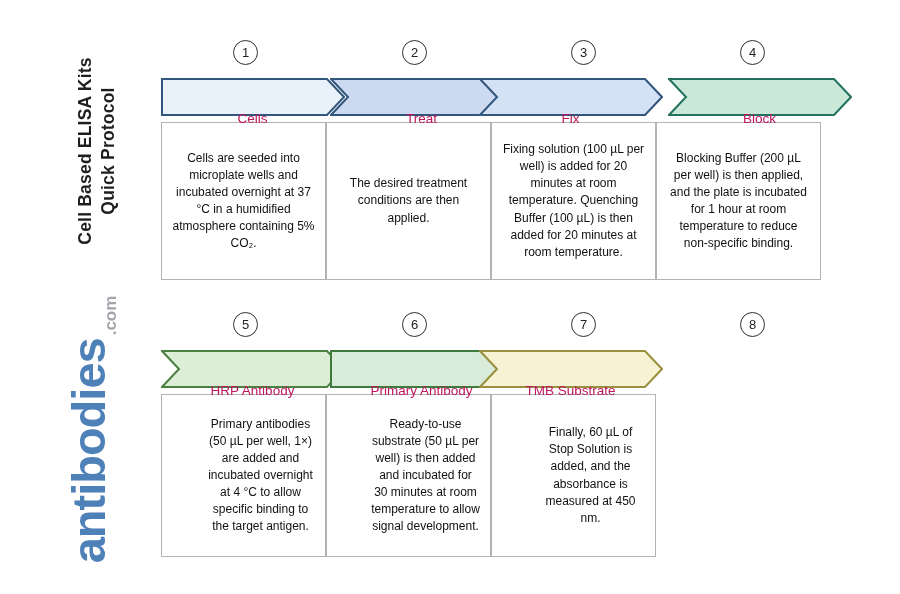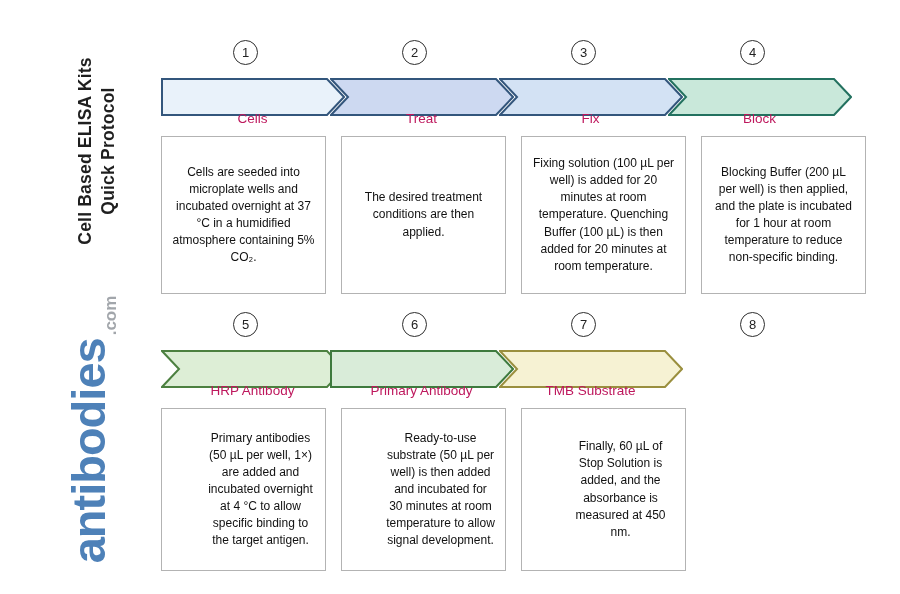--- a/index.html
+++ b/index.html
@@ -33,30 +33,30 @@
   .num-circle {
     width:25px; height:25px; border:1.5px solid #2e2e2e; border-radius:50%;
     background:#fff; display:flex; align-items:center; justify-content:center;
     font-size:13px; color:#222; box-sizing:border-box;
   }
 
   .arrows { position:relative; height:38px; margin-top:12px; }
   .arrow { position:absolute; top:0; width:184px; height:38px; }
   .arrow:nth-child(1){ left:0; }
   .arrow:nth-child(2){ left:169px; }
-  .arrow:nth-child(3){ left:338px; }
+  .arrow:nth-child(3){ left:318px; }
   .arrow:nth-child(4){ left:507px; }
   .arrow svg { position:absolute; left:0; top:0; }
   .arrow-label {
     position:absolute; left:10px; top:0; width:163px; height:38px;
     display:flex; align-items:center; justify-content:center;
     font-size:13.5px; color:#be185d;margin-top:21px;
   }
 
-  .boxes { display:grid; grid-template-columns:repeat(4,165px); gap:15px; margin-top:20px; }
+  .boxes { display:grid; grid-template-columns:repeat(4,165px); gap:0; margin-top:6px; }
   .desc-box {
     box-sizing:border-box; border:1px solid #b3b3b3; background:#fff;
     display:flex; align-items:center; justify-content:center;
     padding:8px 10px; text-align:center; font-size:12px; line-height:1.42; color:#111;
   }
   #row1 .desc-box { height:158px; }
   #row2 .desc-box { height:163px;padding-left:44px; }
   .desc-box p { margin:0; }
 </style>
 </head>

